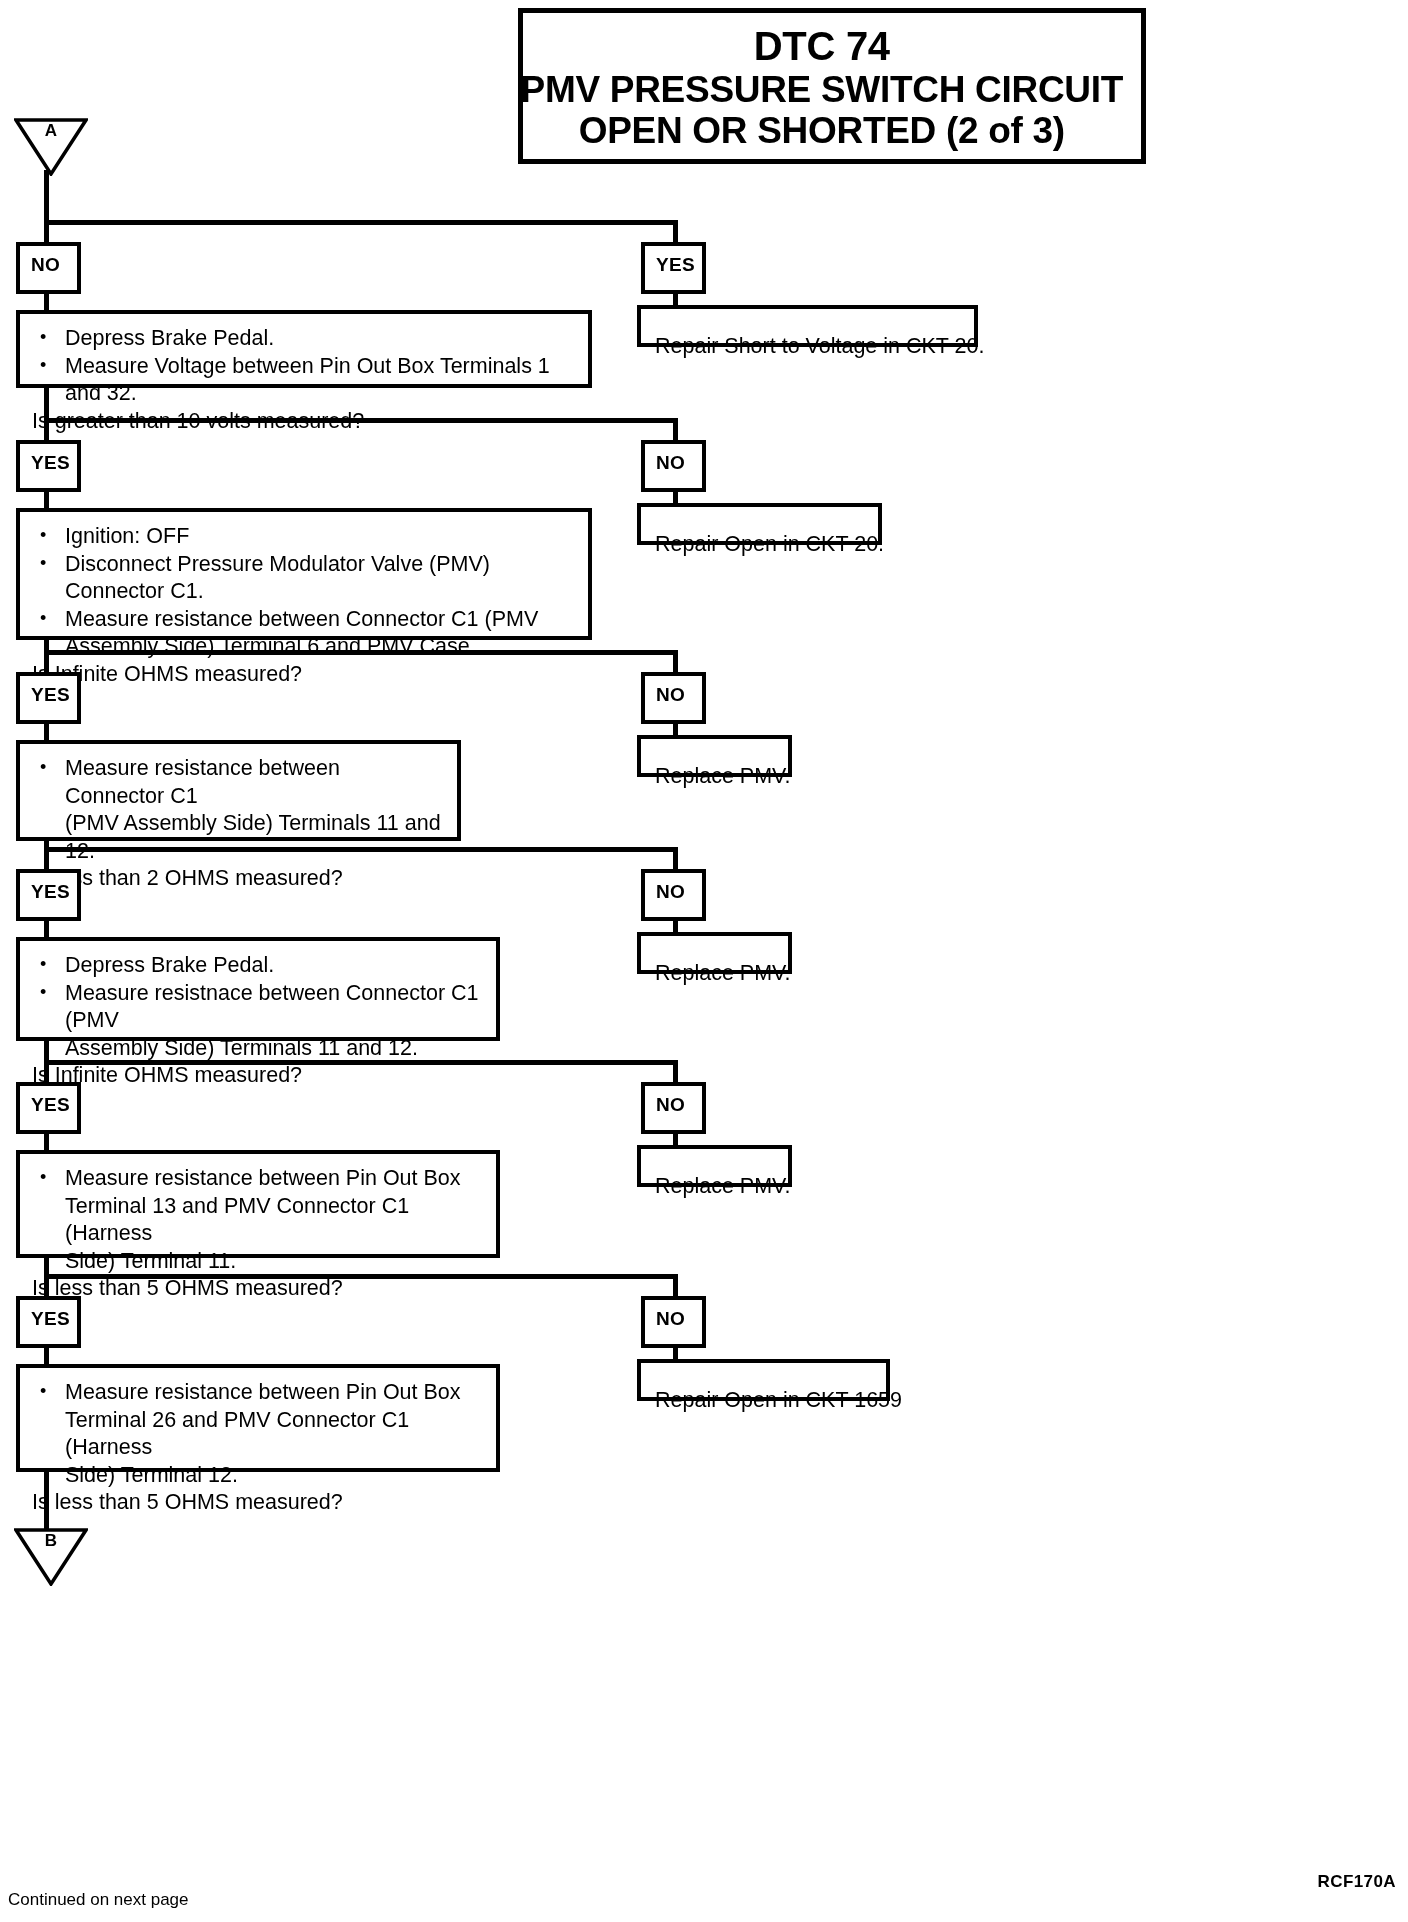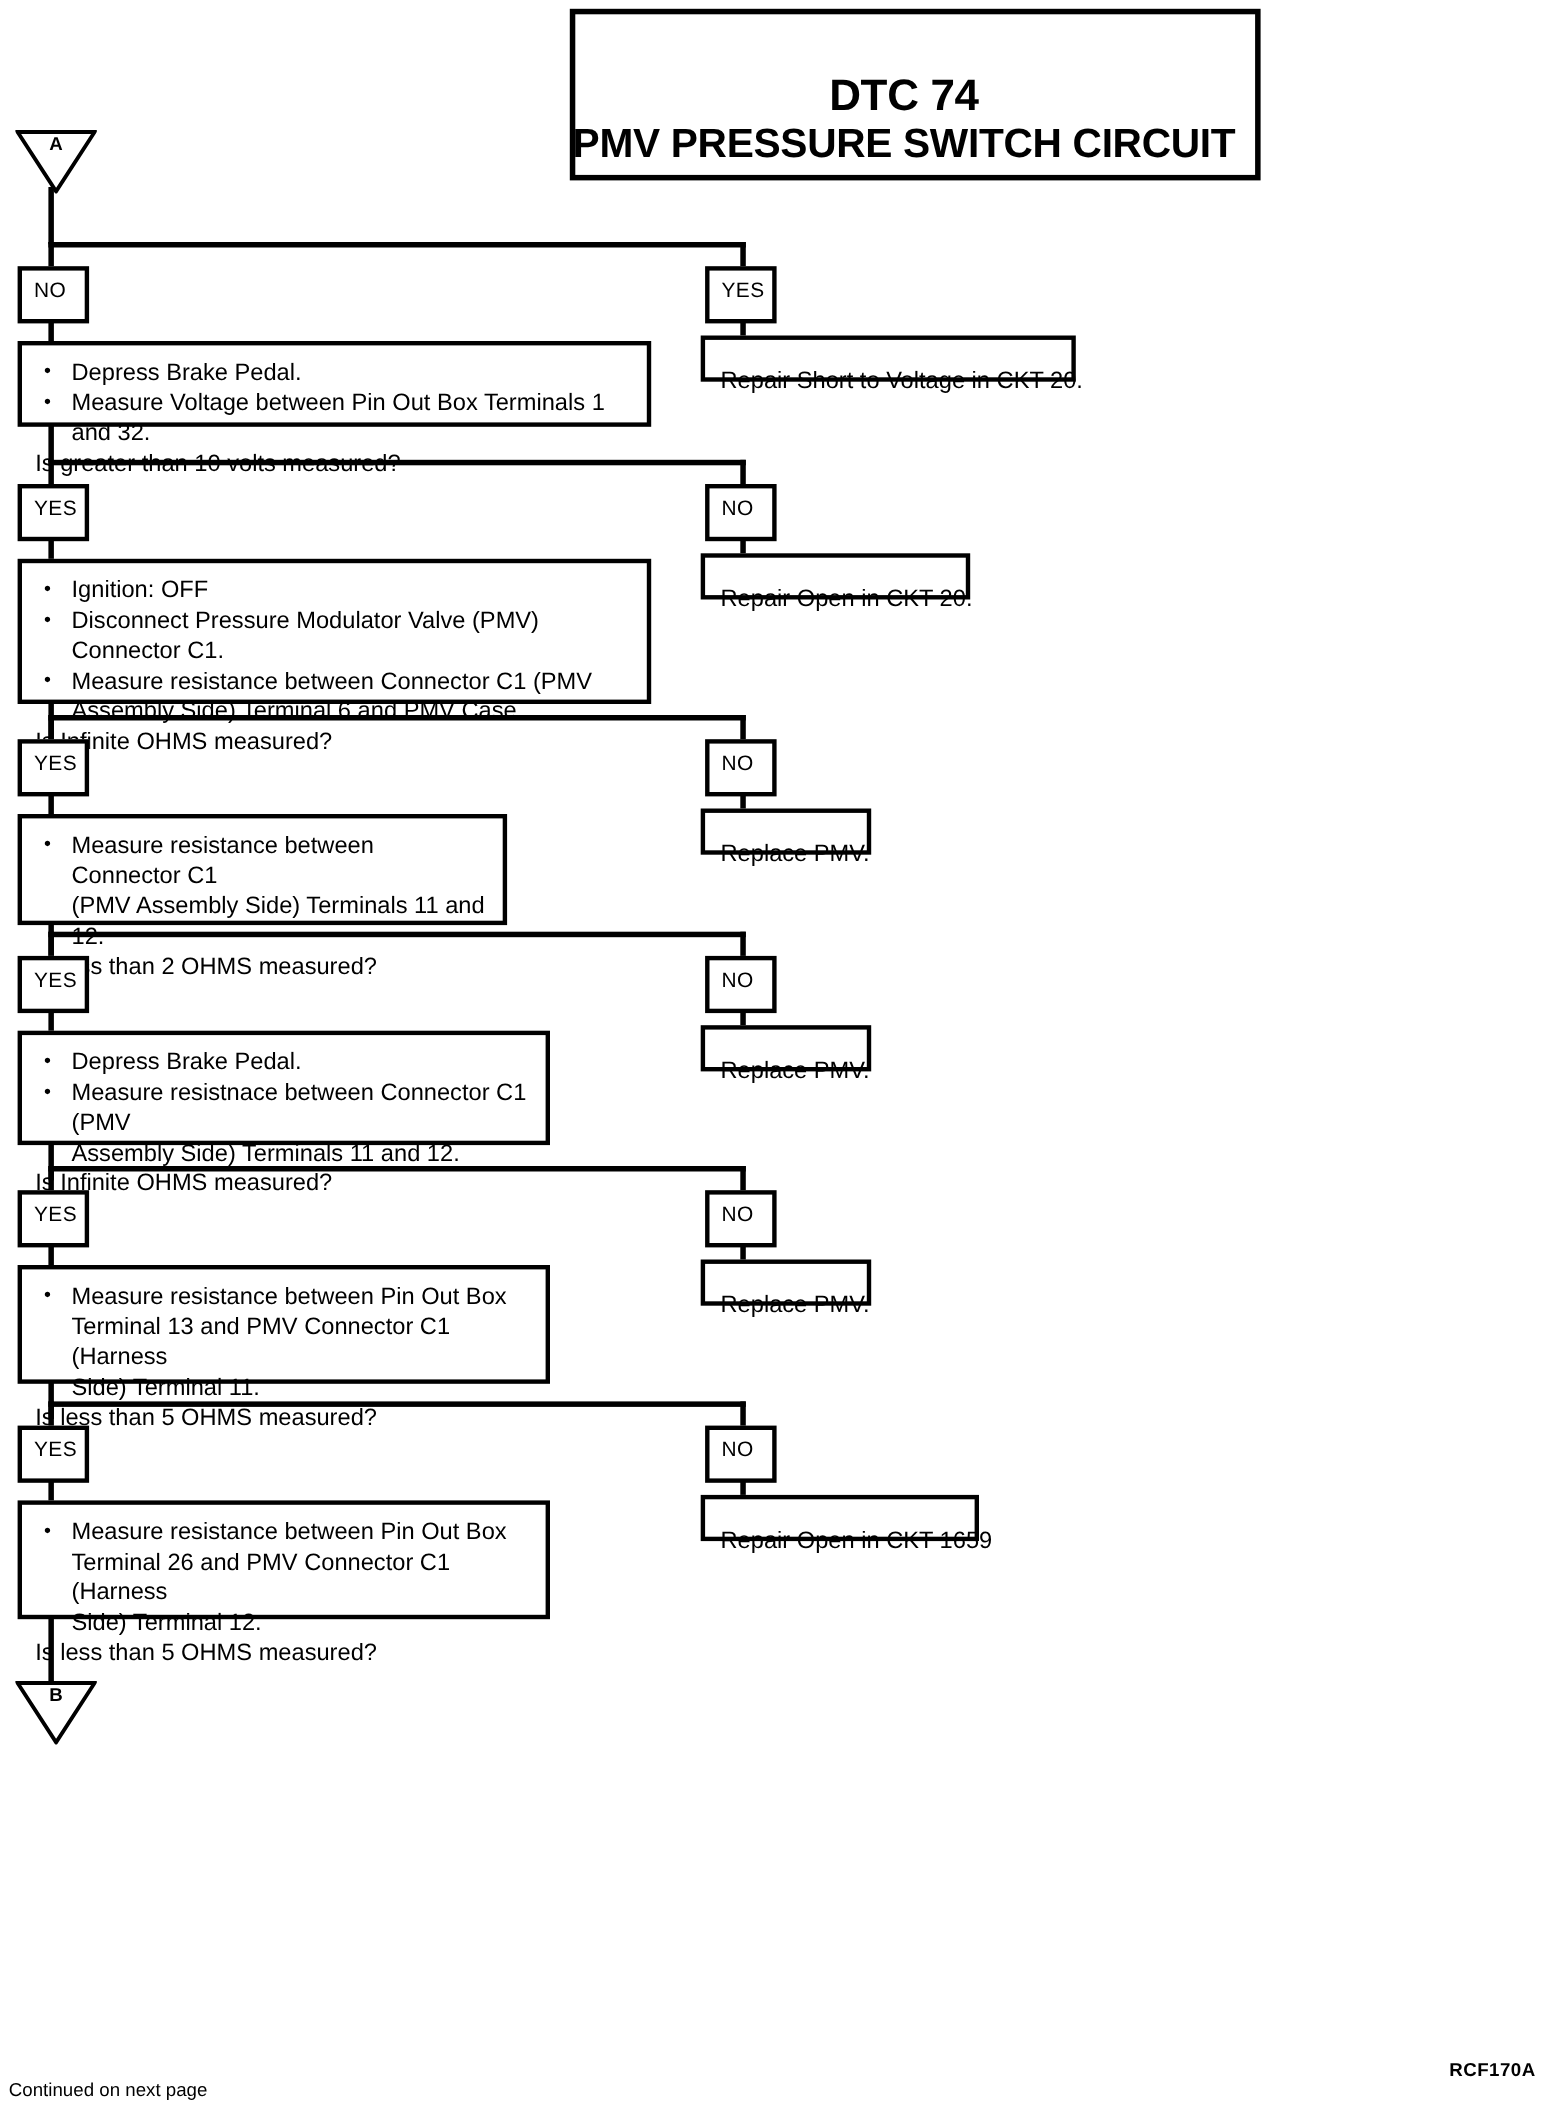--- a/index.html
+++ b/index.html
@@ -75,21 +75,21 @@
 
   
   .box {
     position: absolute;
     border: 4px solid #000;
     box-sizing: border-box;
     background: #fff;
   }
   .yn-box {
     font-size: 19px;
-    font-weight: normal;
+    font-weight: bold;
     line-height: 20px;
     padding: 9px 0 0 11px;
     letter-spacing: 0.3px;
   }
   .step-box {
     padding: 11px 12px 10px 12px;
     font-size: 21.5px;
     line-height: 27.5px;
   }
   .result-box {
@@ -146,20 +146,21 @@
 </style>
 </head>
 <body>
 
 <div id="page">
 
   <div class="title-box">
     <div class="title-inner">
       <div class="title-line dtc">DTC 74</div>
       <div class="title-line">PMV PRESSURE SWITCH CIRCUIT</div>
+      <div class="title-line">OPEN OR SHORTED (2 of 3)</div>
     </div>
   </div>
 
   <div style="position:absolute; left:14px; top:118px; width:74px; height:60px;">
     <svg class="tri-shape" viewBox="0 0 74 58">
       <polygon points="2,2 72,2 37,56" fill="#ffffff" stroke="#000000" stroke-width="3.5"></polygon>
     </svg>
     <div class="tri-label">A</div>
   </div>
 

